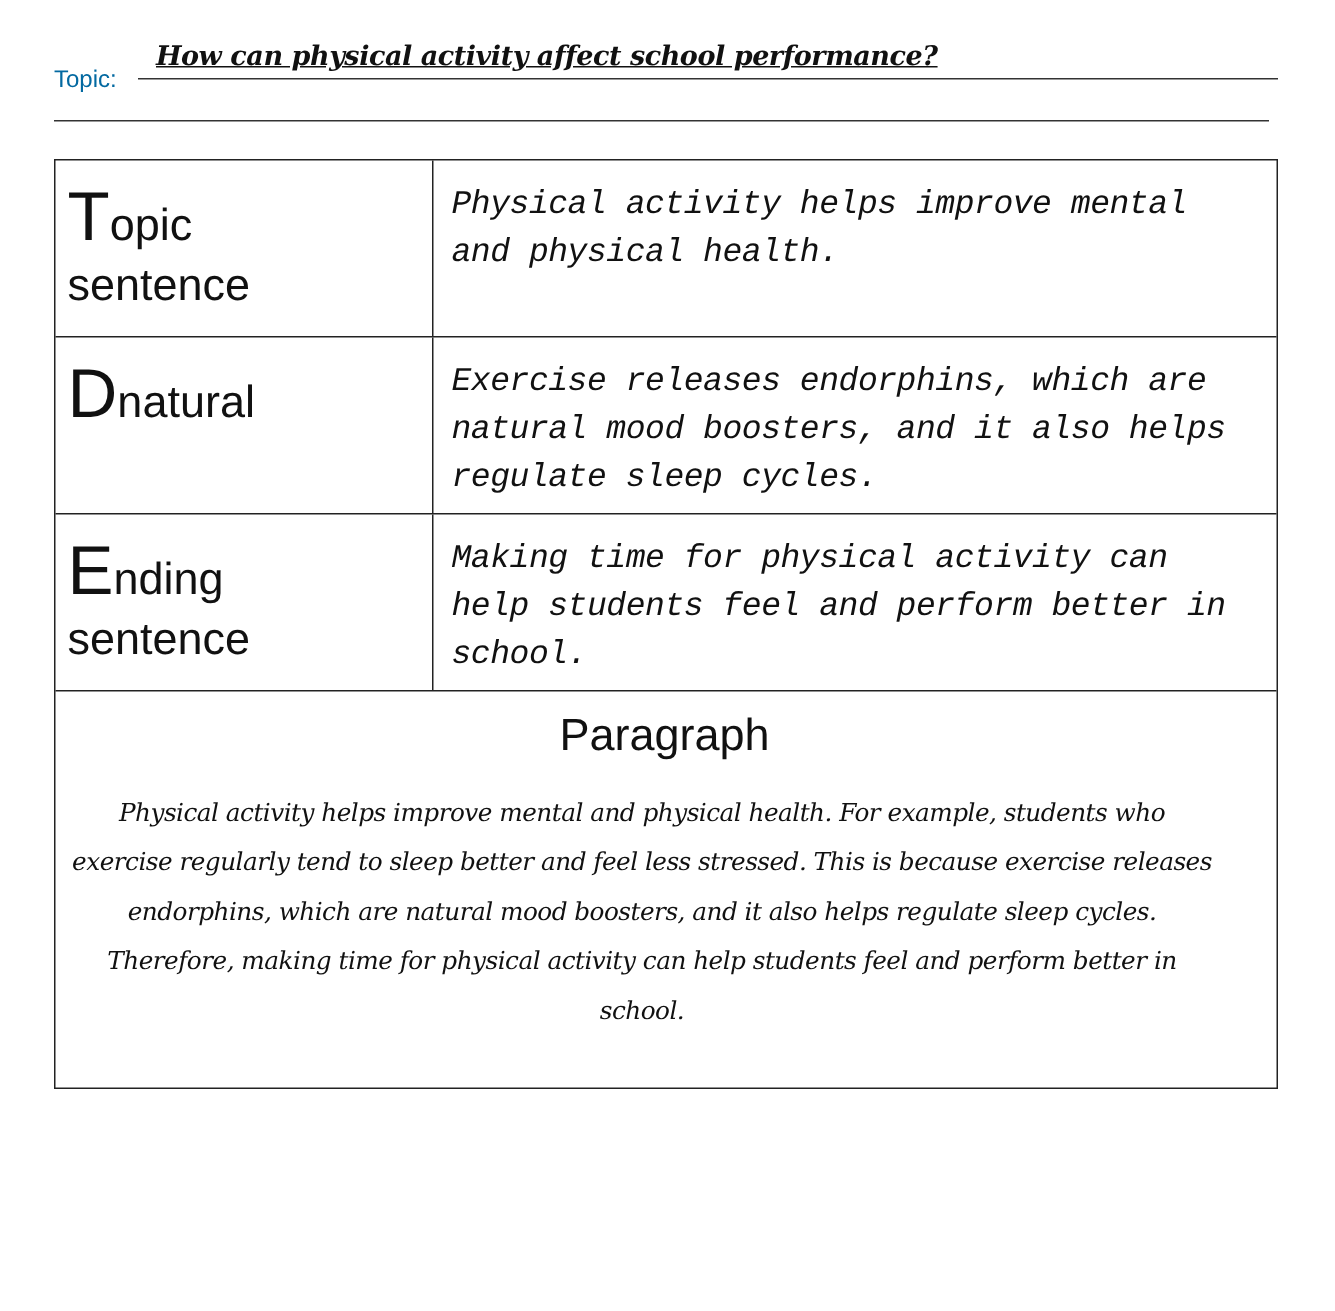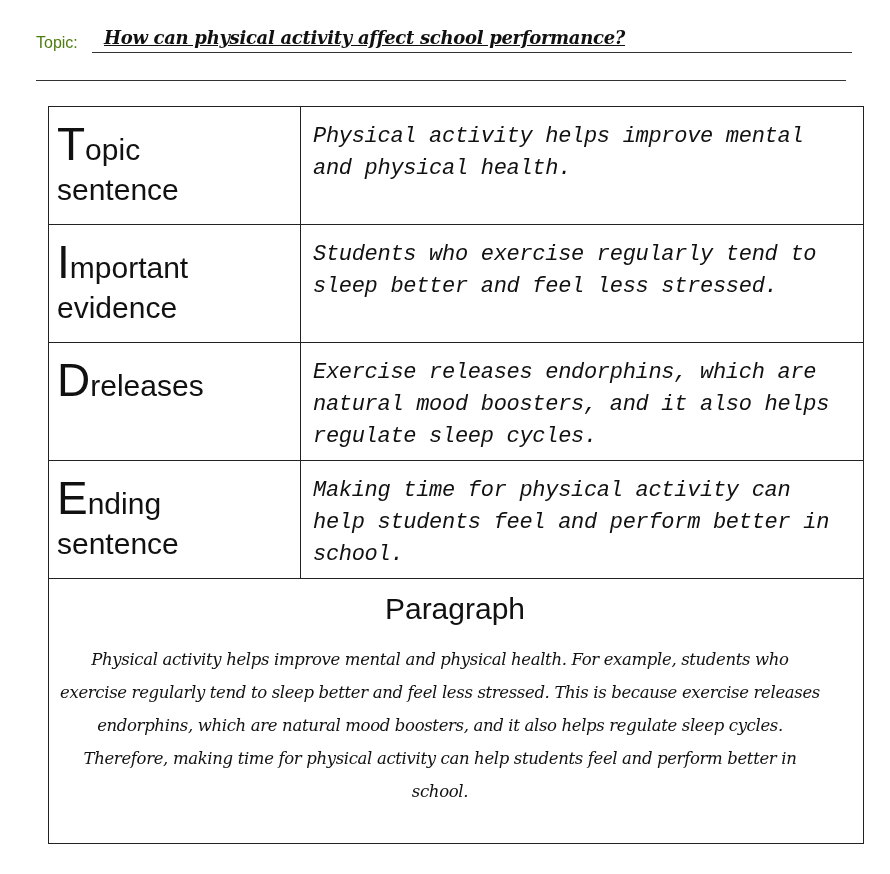--- a/index.html
+++ b/index.html
@@ -1,23 +1,23 @@
 <!DOCTYPE html>
 <html><head>
 <meta charset="utf-8">
 <style>
   html, body { margin: 0; padding: 0; background: #ffffff; }
   body { width: 890px; height: 874px; position: relative; overflow: hidden; color: #111; font-family: "Liberation Sans", sans-serif; }
   .topic-line { position: absolute; left: 36px; top: 28px; width: 816px; height: 26px; }
-  .topic-label { position: absolute; left: 0; top: 6px; font-size: 16px; color: #4d7c0f; font-family: "Liberation Sans", sans-serif; }
+  .topic-label { position: absolute; left: 0; top: 17px; font-size: 16px; color: #0369a1; font-family: "Liberation Sans", sans-serif; }
   .topic-fill { position: absolute; left: 56px; top: 0; right: 0; height: 24px; border-bottom: 1.5px solid #333; }
   .topic-value { position: absolute; left: 12px; top: -1px; font-family: "DejaVu Serif", serif; font-style: italic; font-size: 18px; text-decoration: underline; letter-spacing: -0.3px; white-space: nowrap; font-weight: bold; }
   .blank-line { position: absolute; left: 36px; top: 80px; width: 810px; height: 0; border-bottom: 1.5px solid #333; }
 
-  .tide { position: absolute; left: 48px; top: 106px; width: 816px; border: 1.5px solid #222; box-sizing: border-box; }
+  .tide { position: absolute; left: 36px; top: 106px; width: 816px; border: 1.5px solid #222; box-sizing: border-box; }
   .tide-row { display: flex; height: 118px; border-bottom: 1.5px solid #222; box-sizing: border-box; }
   .tide-label { width: 252px; border-right: 1.5px solid #222; box-sizing: border-box; padding: 14px 0 0 8px; font-family: "Liberation Sans", sans-serif; font-size: 30px; line-height: 40px; }
   .tide-label .big { font-size: 46px; line-height: 46px; }
   .tide-content { flex: 1; padding: 14px 12px 0 12px; font-family: Liberation Mono, monospace; font-style: italic; font-size: 22px; line-height: 32px; letter-spacing: -0.3px; }
 
   .para-box { height: 264px; padding: 10px 10px 0 8px; box-sizing: border-box; text-align: center; }
   .para-title { font-family: "Liberation Sans", sans-serif; font-size: 30px; line-height: 40px; margin-bottom: 14px; }
   .para-text { font-family: "DejaVu Serif", serif; font-style: italic; font-size: 16.5px; line-height: 33px; letter-spacing: -0.35px; padding-right: 30px; margin-top: 12px; }
 </style>
 </head>
@@ -34,28 +34,21 @@
 <div class="tide">
   <div class="tide-row">
     <div class="tide-label">
       <span class="big">T</span><span>opic</span><br>
       <span>sentence</span>
     </div>
     <div class="tide-content">Physical activity helps improve mental and physical health.</div>
   </div>
   <div class="tide-row">
     <div class="tide-label">
-      <span class="big">I</span><span>mportant</span><br>
-      <span>evidence</span>
-    </div>
-    <div class="tide-content">Students who exercise regularly tend to sleep better and feel less stressed.</div>
-  </div>
-  <div class="tide-row">
-    <div class="tide-label">
-      <span class="big">D</span><span>releases</span><br>
+      <span class="big">D</span><span>natural</span><br>
     </div>
     <div class="tide-content">Exercise releases endorphins, which are natural mood boosters, and it also helps regulate sleep cycles.</div>
   </div>
   <div class="tide-row">
     <div class="tide-label">
       <span class="big">E</span><span>nding</span><br>
       <span>sentence</span>
     </div>
     <div class="tide-content">Making time for physical activity can help students feel and perform better in school.</div>
   </div>

